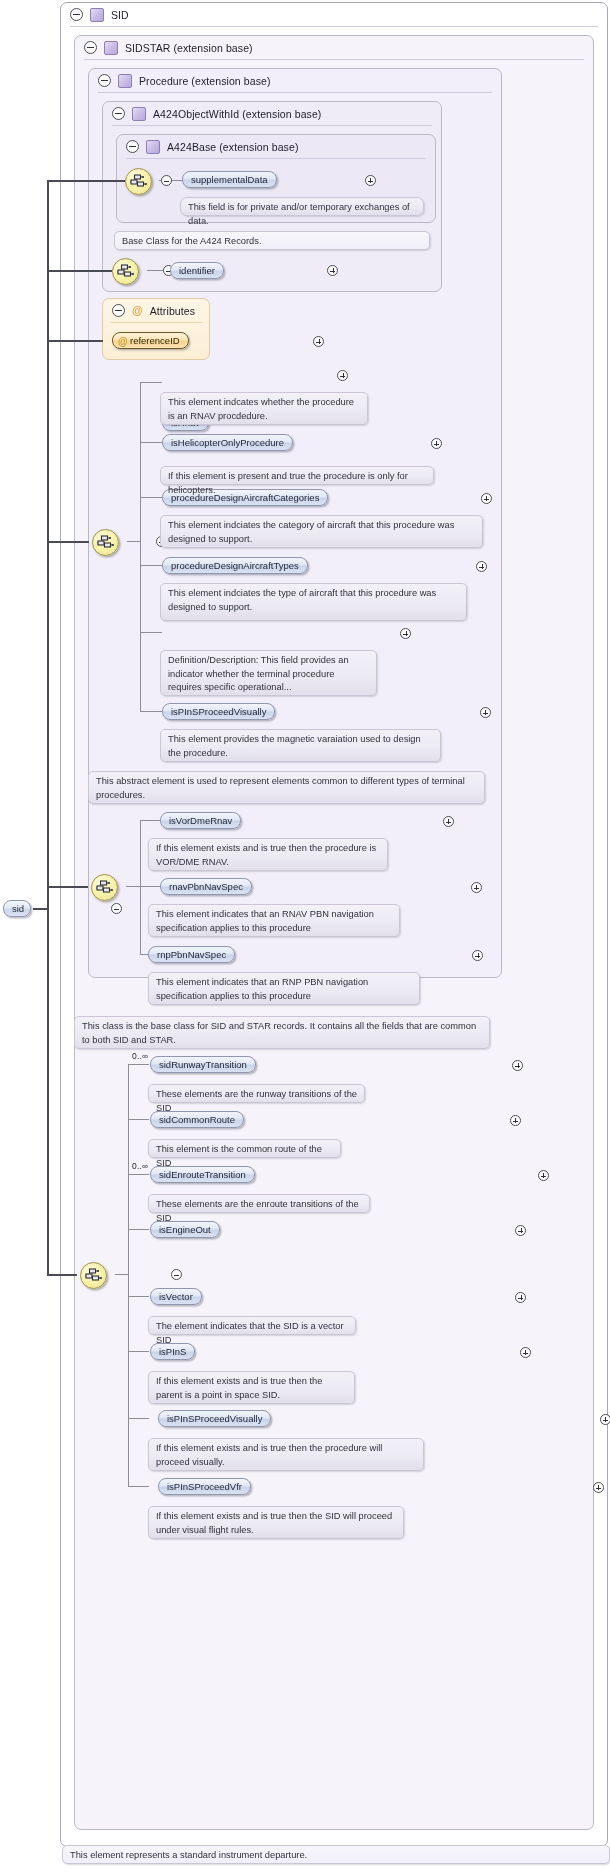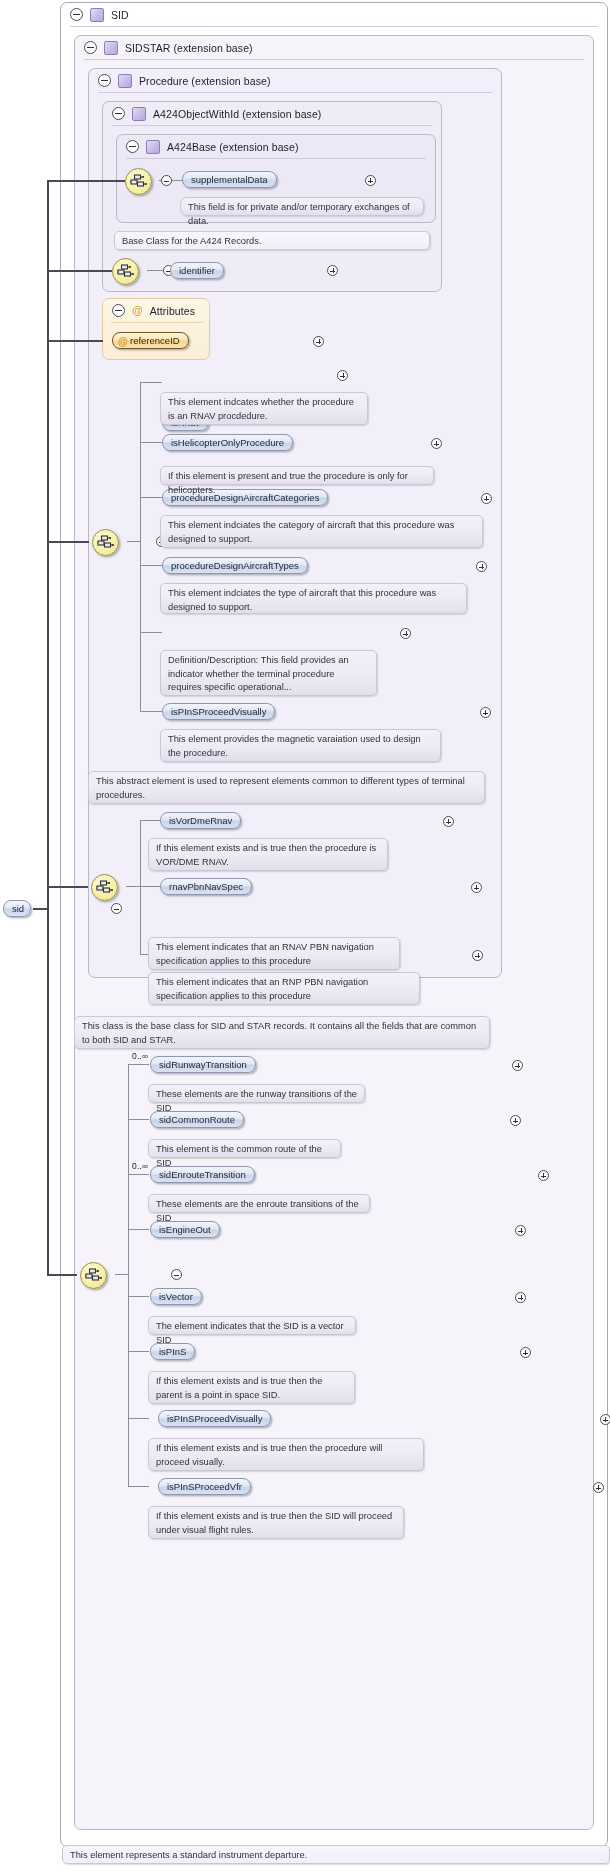--- a/index.html
+++ b/index.html
@@ -410,31 +410,31 @@
   <div class="anno" style="left:180px;top:197px;width:244px;height:19px;border-radius:7px;">This field is for private and/or temporary exchanges of data.</div>
 
   <div class="anno plain" style="left:114px;top:231px;width:316px;height:19px;">Base Class for the A424 Records.</div>
 
   <div class="anno" style="left:160px;top:392px;width:208px;height:33px;">This element indcates whether the procedure is an RNAV procdedure.</div>
 
   <div class="anno" style="left:160px;top:460px;width:274px;height:19px;margin-top:6px;">If this element is present and true the procedure is only for helicopters.</div>
 
   <div class="anno" style="left:160px;top:515px;width:323px;height:33px;">This element indciates the category of aircraft that this procedure was designed to support.</div>
 
-  <div class="anno" style="left:160px;top:583px;width:307px;height:31px;">This element indciates the type of aircraft that this procedure was designed to support.</div>
+  <div class="anno" style="left:160px;top:583px;width:307px;height:38px;">This element indciates the type of aircraft that this procedure was designed to support.</div>
 
   <div class="anno" style="left:160px;top:650px;width:217px;height:46px;">Definition/Description: This field provides an indicator whether the terminal procedure requires specific operational...</div>
 
   <div class="anno" style="left:160px;top:729px;width:281px;height:33px;">This element provides the magnetic varaiation used to design the procedure.</div>
 
   <div class="anno" style="left:88px;top:771px;width:397px;height:33px;">This abstract element is used to represent elements common to different types of terminal procedures.</div>
 
   <div class="anno" style="left:148px;top:838px;width:240px;height:33px;">If this element exists and is true then the procedure is VOR/DME RNAV.</div>
 
-  <div class="anno" style="left:148px;top:904px;width:252px;height:33px;margin-top:33px;">This element indicates that an RNAV PBN navigation specification applies to this procedure</div>
+  <div class="anno" style="left:148px;top:904px;width:252px;height:33px;">This element indicates that an RNAV PBN navigation specification applies to this procedure</div>
 
   <div class="anno" style="left:148px;top:972px;width:272px;height:33px;">This element indicates that an RNP PBN navigation specification applies to this procedure</div>
 
   <div class="anno" style="left:74px;top:1016px;width:416px;height:33px;">This class is the base class for SID and STAR records. It contains all the fields that are common to both SID and STAR.</div>
 
   <div class="anno" style="left:148px;top:1084px;width:217px;height:19px;">These elements are the runway transitions of the SID</div>
 
   <div class="anno" style="left:148px;top:1139px;width:193px;height:19px;">This element is the common route of the SID</div>
 
   <div class="anno" style="left:148px;top:1194px;width:222px;height:19px;">These elements are the enroute transitions of the SID</div>

